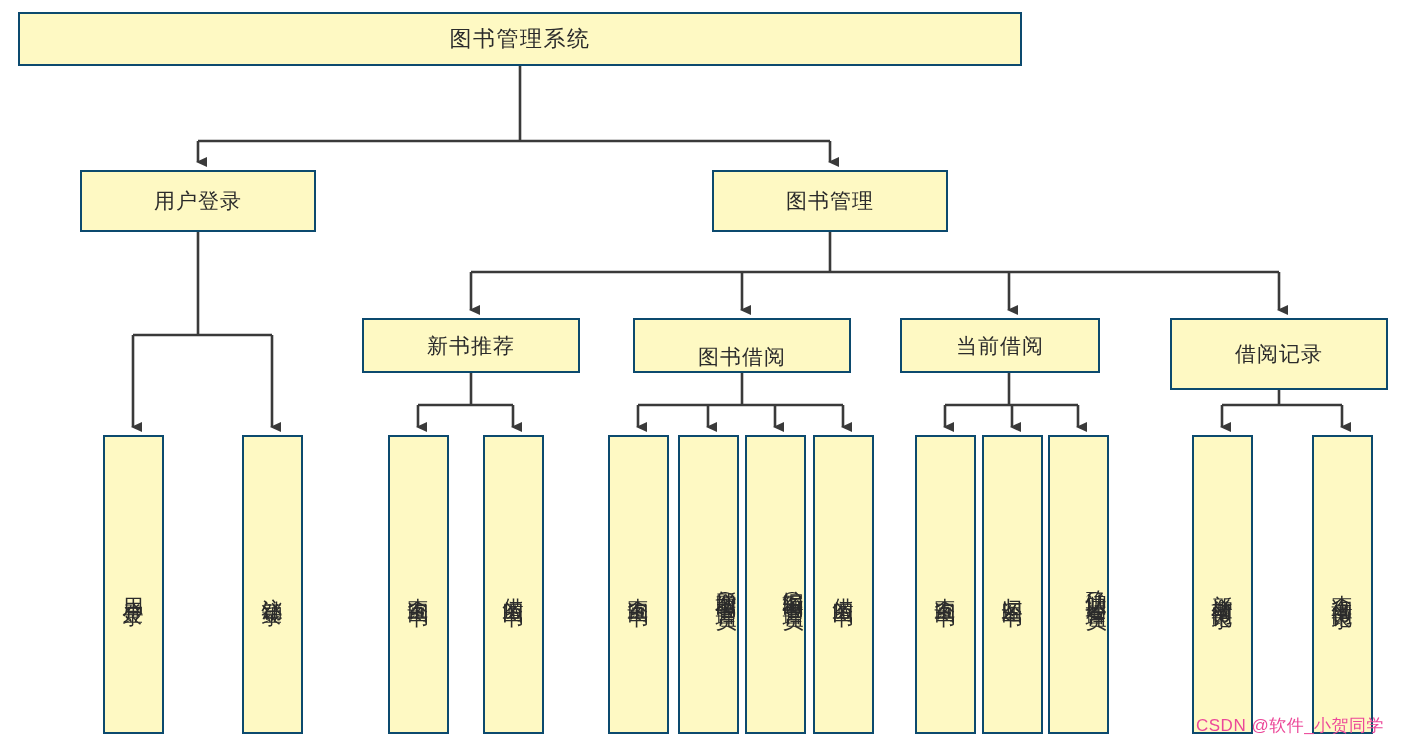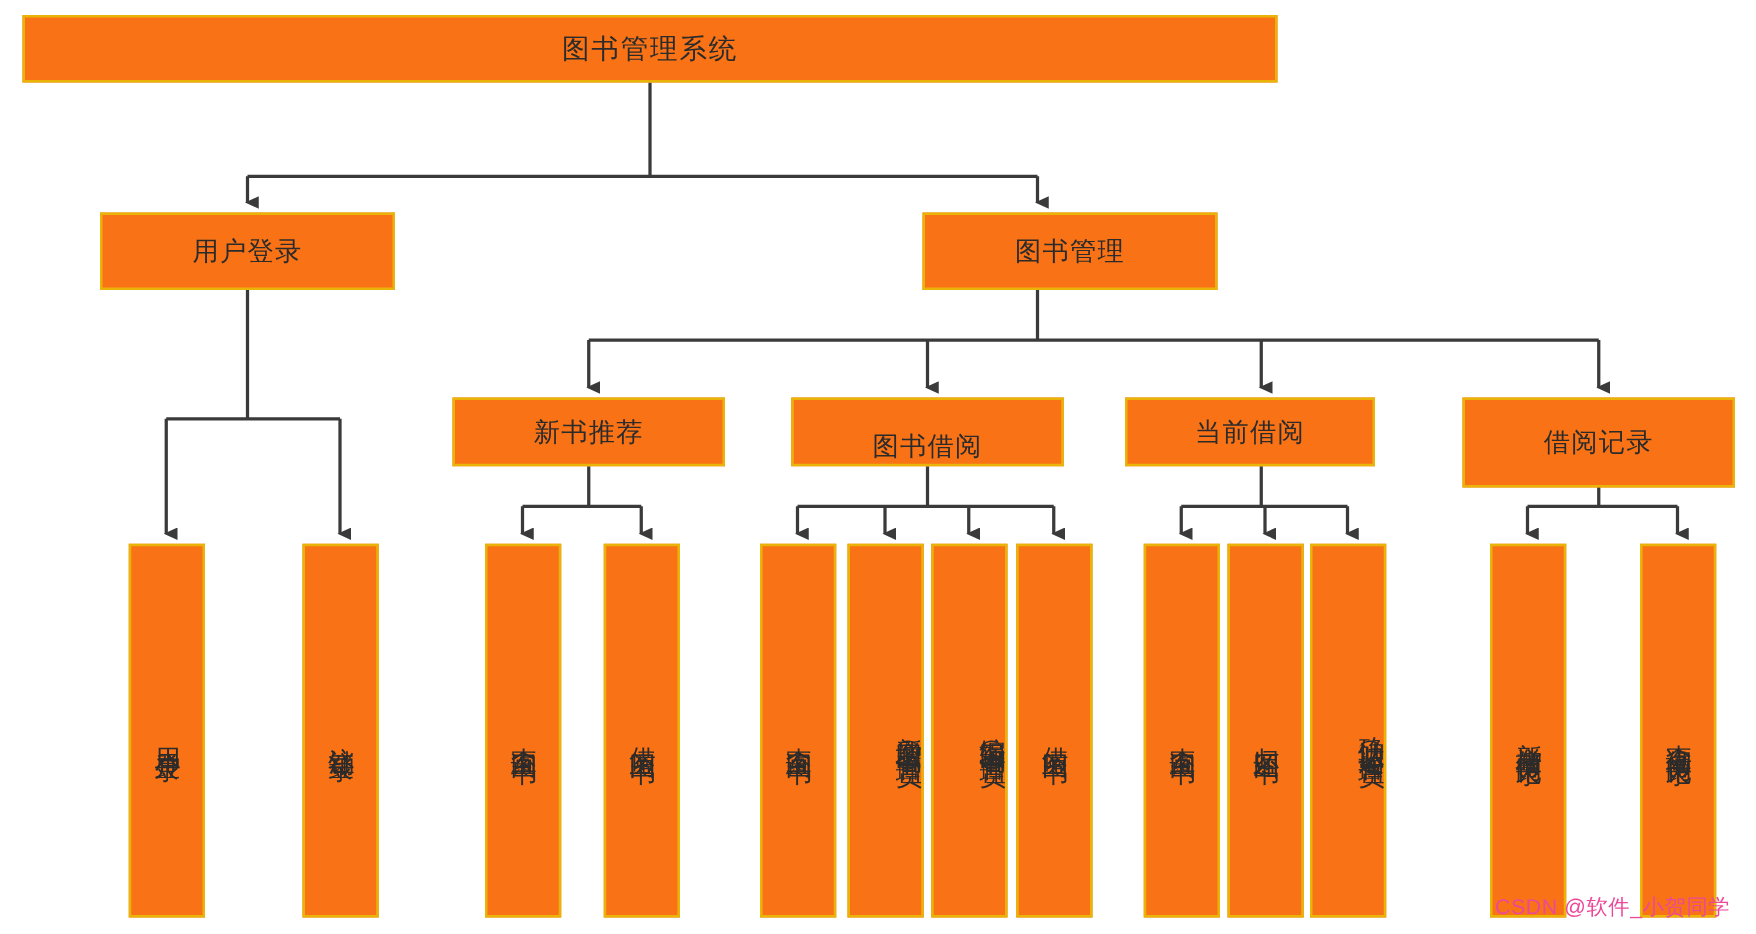--- a/index.html
+++ b/index.html
@@ -21,22 +21,22 @@
     position: absolute;
     left: 0;
     top: 0;
     width: 1405px;
     height: 747px;
     pointer-events: none;
   }
   .node {
     position: absolute;
     box-sizing: border-box;
-    border: 2px solid #eab308;
-    background: #f97316;
+    border: 2px solid #0c4a6e;
+    background: #fef9c3;
     display: flex;
     align-items: center;
     justify-content: center;
     color: #2b2b2b;
   }
   .node-h {
     font-size: 21px;
     letter-spacing: 1px;
     white-space: nowrap;
   }
@@ -121,21 +121,21 @@
     </g>
   </svg>
 
   <div class="node node-root" style="left:18px; top:12px; width:1004px; height:54px;">
     <span>图书管理系统</span>
   </div>
 
   <div class="node node-h" style="left:80px; top:170px; width:236px; height:62px;">
     <span>用户登录</span>
   </div>
-  <div class="node node-h" style="left:712px; top:170px; width:236px; height:62px;margin-left:26px;">
+  <div class="node node-h" style="left:712px; top:170px; width:236px; height:62px;">
     <span>图书管理</span>
   </div>
 
   <div class="node node-h" style="left:362px; top:318px; width:218px; height:55px;">
     <span>新书推荐</span>
   </div>
   <div class="node node-h" style="left:633px; top:318px; width:218px; height:55px;align-items:flex-end;">
     <span>图书借阅</span>
   </div>
   <div class="node node-h" style="left:900px; top:318px; width:200px; height:55px;">

